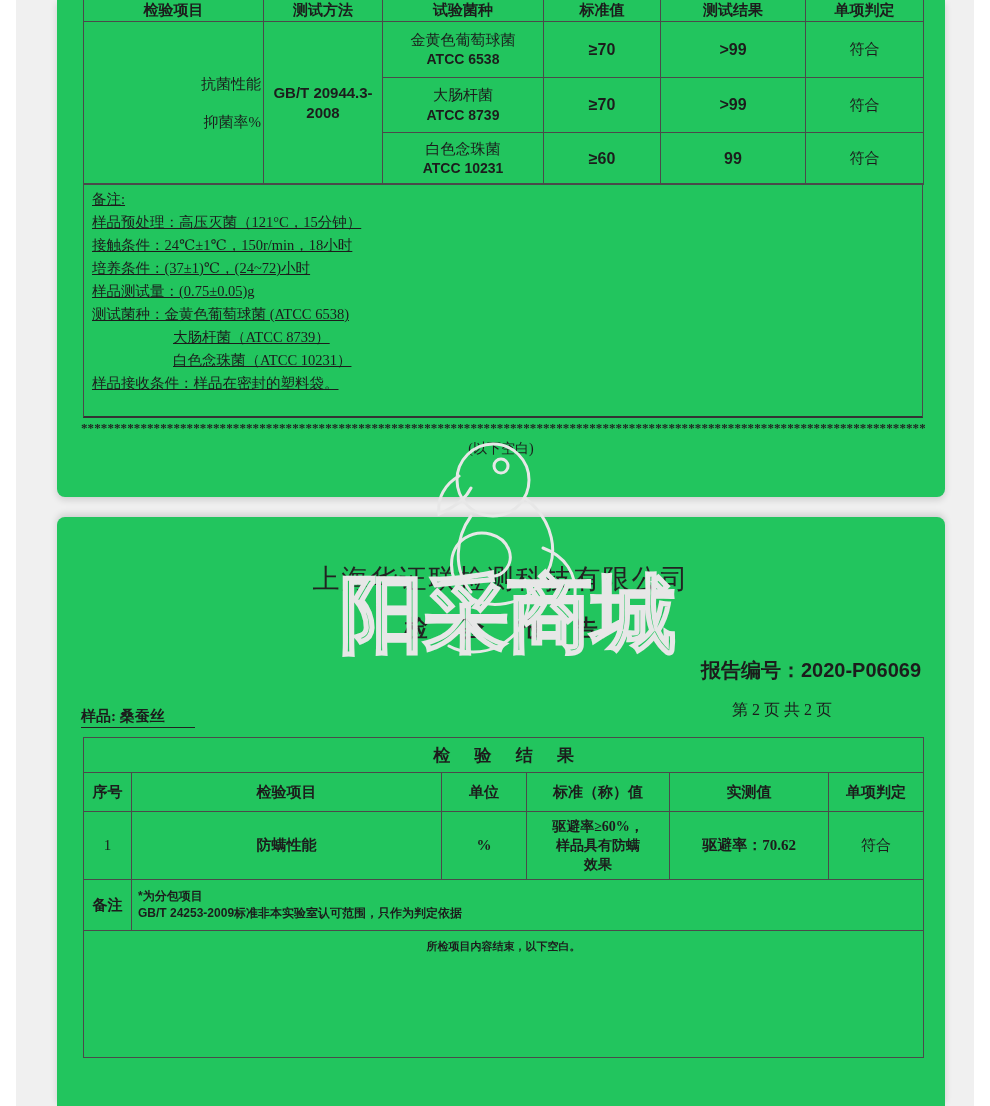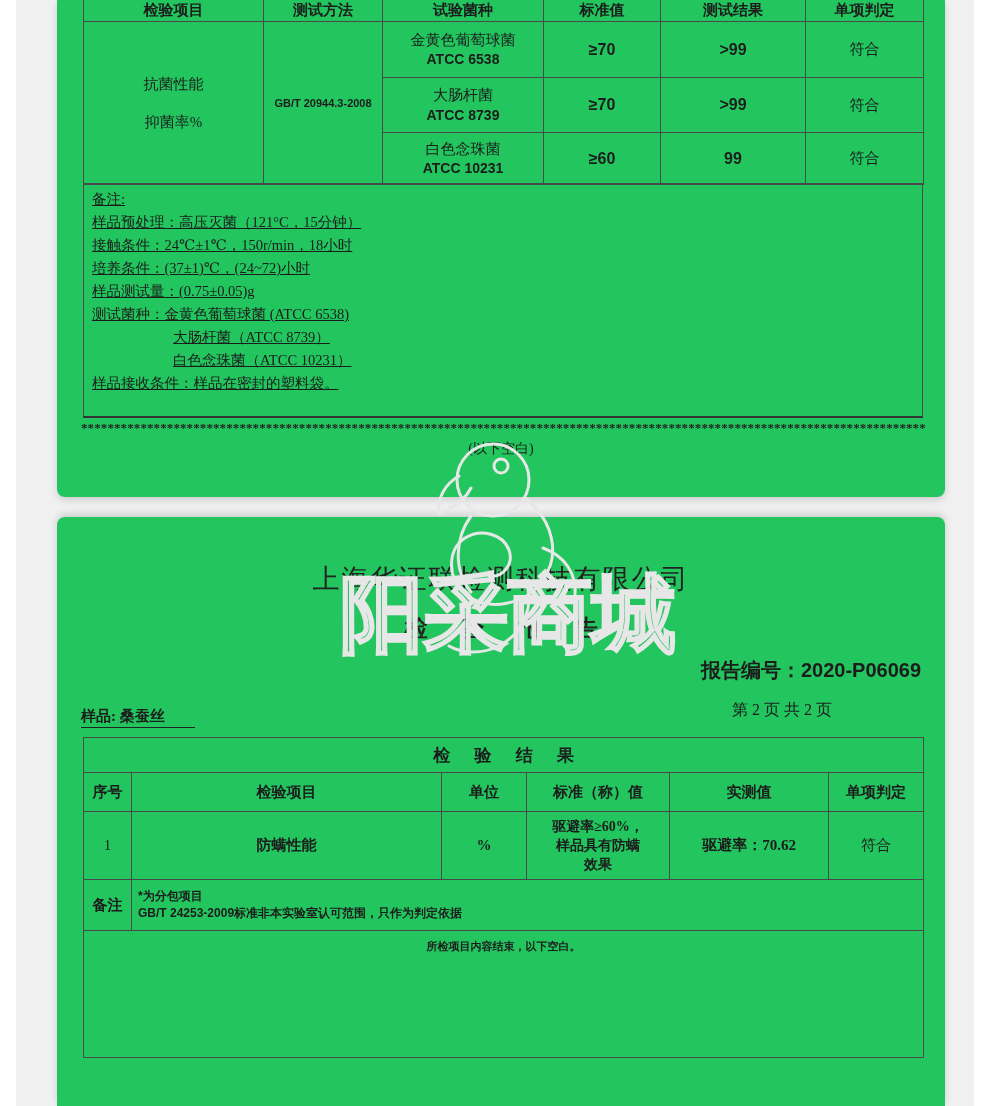--- a/index.html
+++ b/index.html
@@ -27,22 +27,22 @@
 
   
   table{border-collapse:collapse;table-layout:fixed;}
   td{border:1px solid #4a4a4a;text-align:center;vertical-align:middle;
      font-size:15px;padding:0 2px;overflow:hidden;}
   .t1{position:absolute;left:26px;top:-2px;width:840px;}
   .t1 .h td{font-weight:bold;height:22px;}
   .t1 td{line-height:1.35;}
   .strain-code{font-family:"Liberation Sans","DejaVu Sans",sans-serif;font-weight:bold;font-size:14px;}
   .val{font-family:"Liberation Sans","DejaVu Sans",sans-serif;font-weight:bold;font-size:16px;}
-  .item-cell div{margin:18px 0;}
-  .method-cell{font-family:"Liberation Sans","DejaVu Sans",sans-serif;font-weight:bold;font-size:11px;line-height:1.3;}
+  .item-cell div{margin:18px 0;text-align:right;}
+  .method-cell{font-family:"Liberation Sans","DejaVu Sans",sans-serif;font-weight:bold;font-size:15px;line-height:1.3;}
 
   
   .notes{
     position:absolute;left:26px;top:183px;width:822px;height:224px;
     border:1px solid #4a4a4a;border-bottom:2px solid #333;
     padding:4px 8px;font-size:14.5px;line-height:23px;text-align:left;text-decoration:underline;
   }
   .notes .nline{white-space:nowrap;}
   .notes .indent{margin-left:81px;}
   .notes .hang{white-space:normal;padding-left:101px;text-indent:-101px;line-height:23px;}

